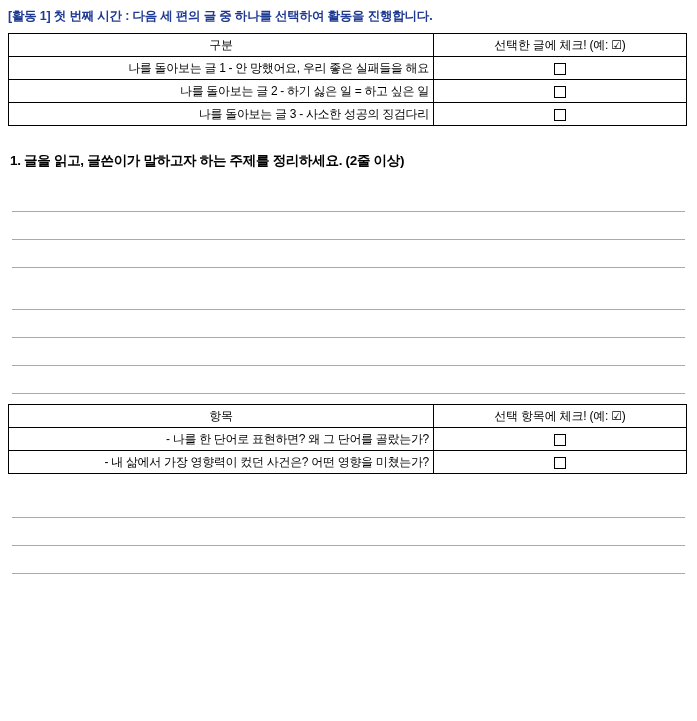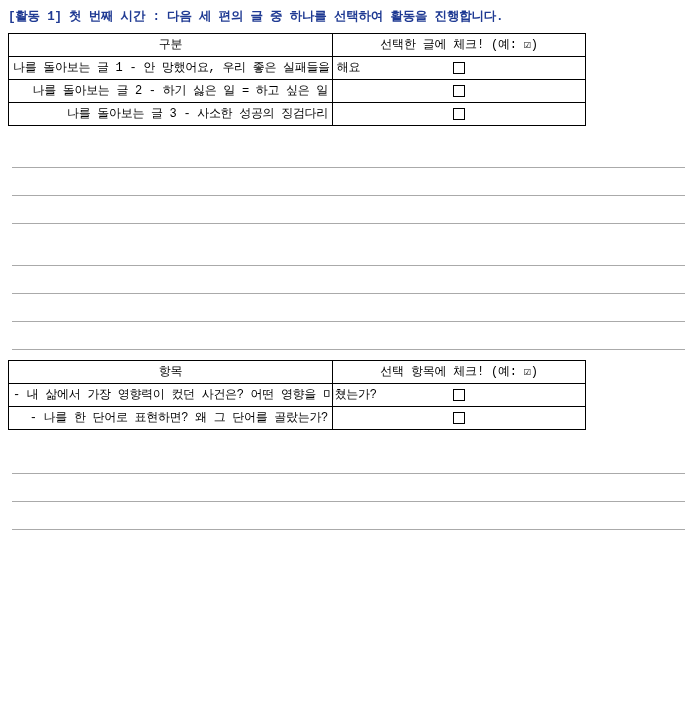--- a/index.html
+++ b/index.html
@@ -12,33 +12,32 @@
     height: 721px;
     font-family: "Liberation Sans", sans-serif;
     color: #000000;
     position: relative;
     overflow: hidden;
   }
   .page {
     padding: 6px 8px 16px 8px;
     box-sizing: border-box;
     width: 697px;
-    font-family: Liberation Mono, monospace;
   }
   .activity-title {
     color: #1f3a93;
     font-size: 12.5px;
     font-weight: bold;
     letter-spacing: -0.2px;
     margin: 2px 0 8px 0;
     white-space: nowrap;
   }
   table.grid {
     border-collapse: collapse;
-    width: 578px;
+    width: 679px;
     table-layout: fixed;
     font-size: 12px;
   }
   table.grid th, table.grid td {
     border: 1px solid #000000;
     padding: 2px 4px;
     height: 18px;
     line-height: 16px;
     vertical-align: middle;
   }
@@ -106,20 +105,21 @@
         <td class="choice-label">나를 돌아보는 글 2 - 하기 싫은 일 = 하고 싶은 일</td>
         <td class="check-cell"><span class="checkbox"></span></td>
       </tr>
       <tr>
         <td class="choice-label">나를 돌아보는 글 3 - 사소한 성공의 징검다리</td>
         <td class="check-cell"><span class="checkbox"></span></td>
       </tr>
     </tbody>
   </table>
 
+  <div class="q first">1. 글을 읽고, 글쓴이가 말하고자 하는 주제를 정리하세요. (2줄 이상)</div>
   <div class="lines">
     <div class="line"></div>
     <div class="line"></div>
     <div class="line"></div>
   </div>
 
   <div class="lines">
     <div class="line"></div>
     <div class="line"></div>
     <div class="line"></div>
@@ -130,25 +130,25 @@
   <div class="tbl-wrap">
     <table class="grid">
       <thead>
         <tr>
           <th>항목</th>
           <th class="col-check">선택 항목에 체크! (예: ☑)</th>
         </tr>
       </thead>
       <tbody>
         <tr>
-          <td class="choice-label">- 내 삶에서 가장 영향력이 컸던 사건은? 어떤 영향을 미쳤는가?</td>
+          <td class="choice-label">- 나를 한 단어로 표현하면? 왜 그 단어를 골랐는가?</td>
           <td class="check-cell"><span class="checkbox"></span></td>
         </tr>
         <tr>
-          <td class="choice-label">- 나를 한 단어로 표현하면? 왜 그 단어를 골랐는가?</td>
+          <td class="choice-label">- 내 삶에서 가장 영향력이 컸던 사건은? 어떤 영향을 미쳤는가?</td>
           <td class="check-cell"><span class="checkbox"></span></td>
         </tr>
       </tbody>
     </table>
   </div>
 
   <div class="lines bottom-lines">
     <div class="line"></div>
     <div class="line"></div>
     <div class="line"></div>

